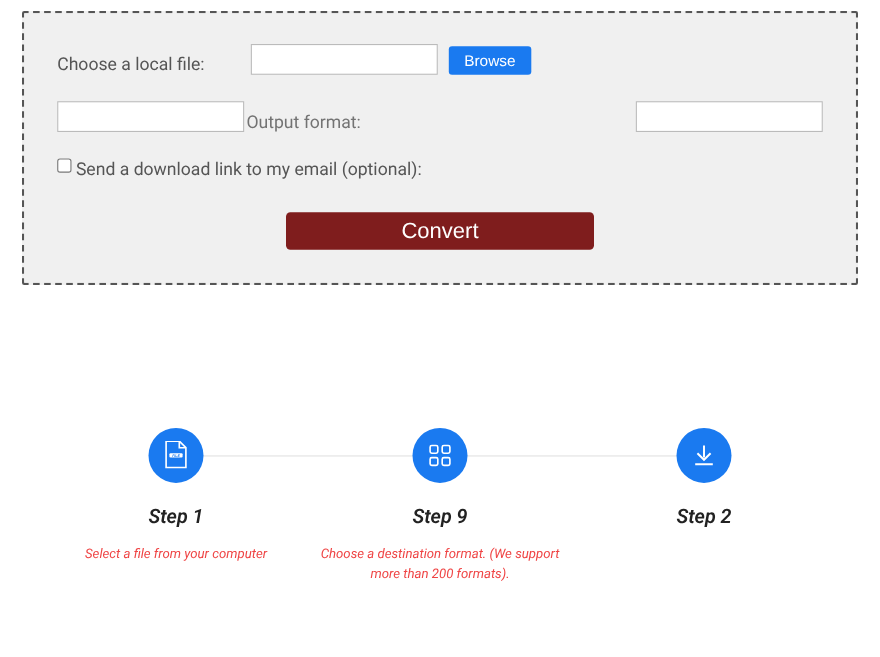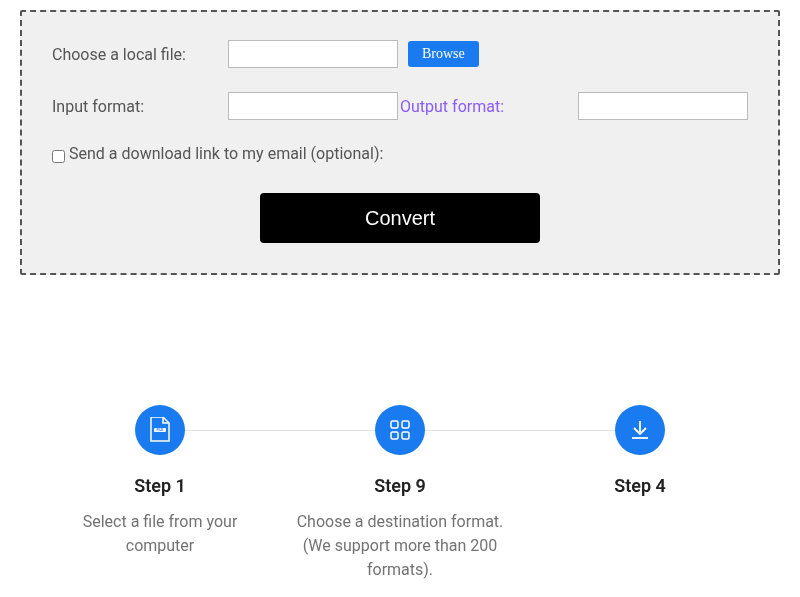--- a/index.html
+++ b/index.html
@@ -12,89 +12,89 @@
     }
     .form-panel {
       margin: 10px 20px 0 20px;
       padding: 28px 30px 30px 30px;
       background: #f0f0f0;
       border: 2px dashed #555;
       border-radius: 2px;
     }
     .form-row {
       display: flex;
-      align-items: center;
+      align-items: flex-end;
       margin-bottom: 24px;
     }
     .label {
       color: #555;
       font-size: 16px;
       min-width: 176px;
     }
     .input-text {
       border: 1px solid #bbb;
       background: #fff;
       height: 28px;
       padding: 2px 6px;
       font-size: 14px;
     }
     .file-input { width: 170px; }
     .format-input { width: 170px; }
     .output-label {
-      color: #8b5cf6;
+      color: #737373;
       font-size: 16px;
       margin-left: 2px;
       min-width: 170px;
     }
     .output-input { width: 170px; margin-left: auto; }
     .browse-btn {
       background: #1a7af0;
       color: #fff;
       border: none;
       padding: 5px 14px;
       font-size: 14px;
       border-radius: 3px;
       margin-left: 10px;
       cursor: pointer;
-      font-family: Liberation Serif, serif;
     }
     .checkbox-row {
       display: flex;
-      align-items: flex-end;
+      align-items: flex-start;
       margin-bottom: 30px;
     }
     .checkbox-row input[type="checkbox"] {
       margin-right: 4px;
       width: 13px;
       height: 13px;
     }
     .checkbox-label {
       color: #555;
       font-size: 16px;
     }
     .convert-row {
       display: flex;
       justify-content: center;
     }
     .convert-btn {
-      background: #000000;
+      background: #7f1d1d;
       color: #fff;
       border: none;
       width: 280px;
-      height: 50px;
+      height: 34px;
       font-size: 20px;
       border-radius: 4px;
       cursor: pointer;
     }
     .steps {
       display: flex;
       justify-content: space-between;
       align-items: flex-start;
       margin: 130px 40px 0 40px;
       position: relative;
+      font-style: italic;
     }
     .steps-line {
       position: absolute;
       top: 25px;
       left: 100px;
       right: 100px;
       height: 1px;
       background: #e2e2e2;
       z-index: 0;
     }
@@ -116,38 +116,37 @@
       margin-bottom: 20px;
     }
     .step-circle svg { display: block; }
     .step-title {
       font-size: 18px;
       font-weight: 600;
       color: #222;
       margin-bottom: 14px;
     }
     .step-desc {
-      font-size: 16px;
-      color: #737373;
+      font-size: 12px;
+      color: #ef4444;
       line-height: 1.5;
     }
   </style>
 </head>
 <body>
 
 <div class="form-panel">
 
   <div class="form-row">
     <span class="label">Choose a local file:</span>
     <input type="text" class="input-text file-input" value="" style="">
     <button class="browse-btn">Browse</button>
   </div>
 
   <div class="form-row">
-    <span class="label">Input format:</span>
     <input type="text" class="input-text format-input" value="" style="">
     <span class="output-label">Output format:</span>
     <input type="text" class="input-text output-input" value="" style="">
   </div>
 
   <div class="checkbox-row">
     <input type="checkbox" style="">
     <span class="checkbox-label">Send a download link to my email (optional):</span>
   </div>
 
@@ -187,16 +186,16 @@
   </div>
 
   <div class="step">
     <div class="step-circle">
       <svg width="24" height="24" viewBox="0 0 24 24">
         <path d="M12 3 V14" stroke="#fff" stroke-width="1.8" fill="none"></path>
         <path d="M6 10 L12 16 L18 10" stroke="#fff" stroke-width="1.8" fill="none" stroke-linejoin="miter"></path>
         <path d="M4 20 H20" stroke="#fff" stroke-width="1.8" fill="none"></path>
       </svg>
     </div>
-    <div class="step-title">Step 4</div>
+    <div class="step-title">Step 2</div>
   </div>
 
 </div>
 
 </body></html>

